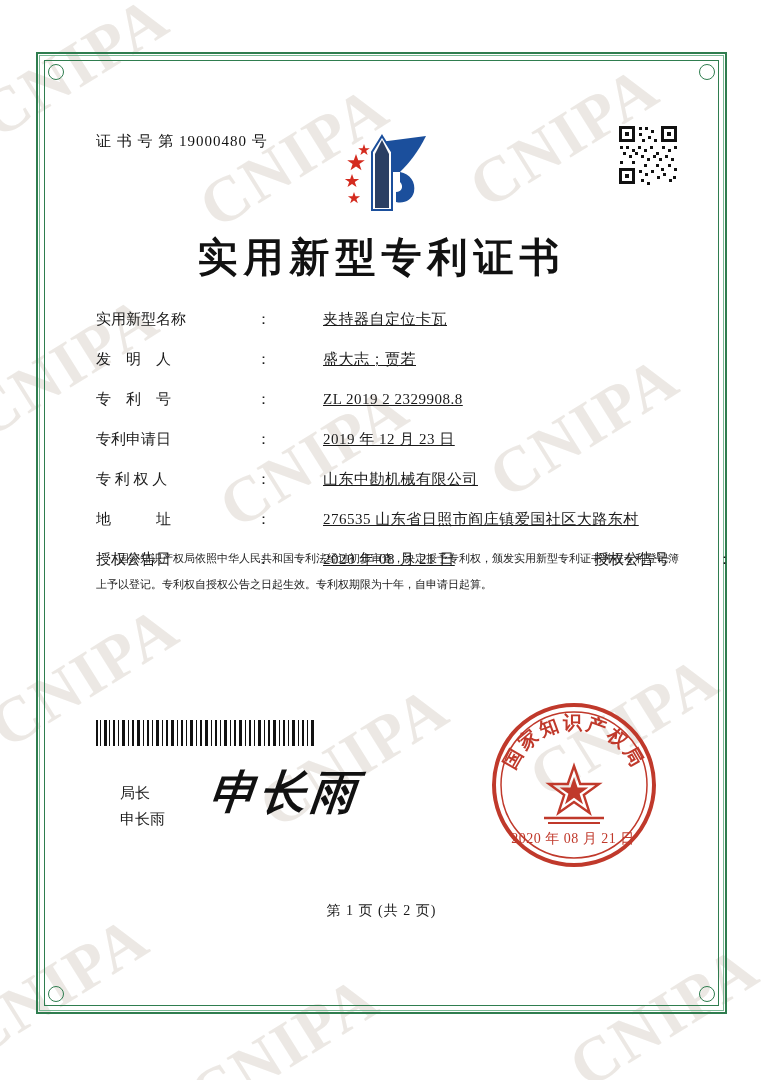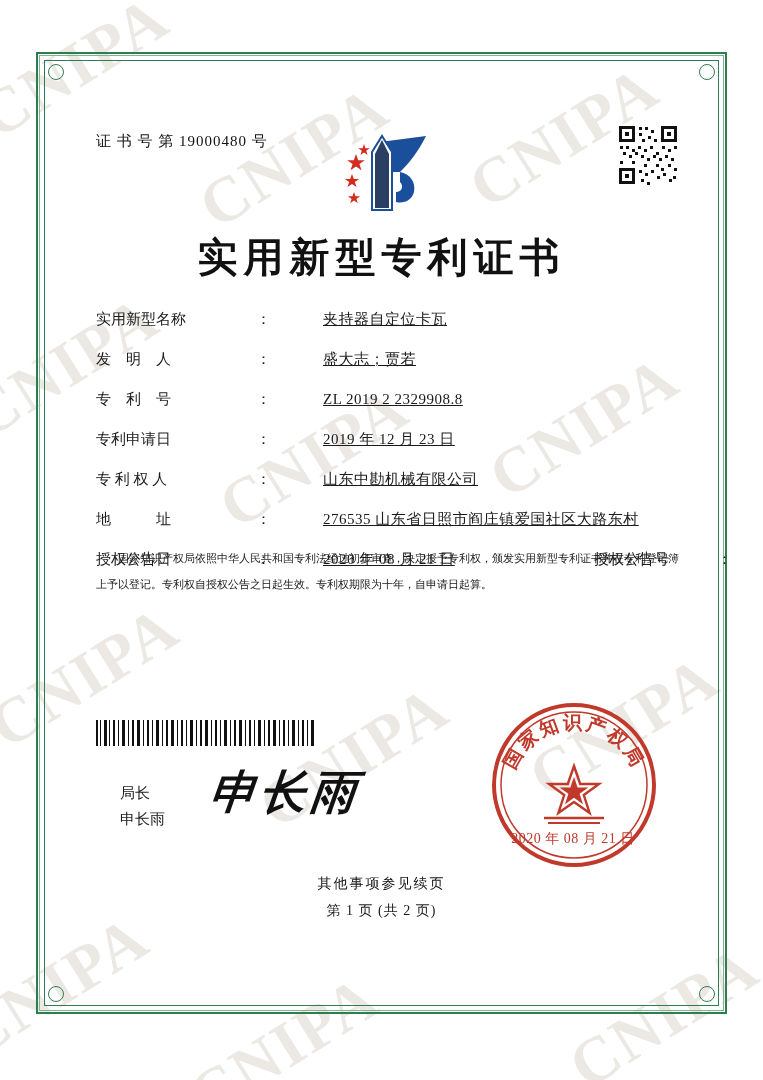--- a/index.html
+++ b/index.html
@@ -515,14 +515,13 @@
           <path d="M -30 26 L 30 26" stroke="#c0392b" stroke-width="2.4"></path>
           <path d="M -26 31 L 26 31" stroke="#c0392b" stroke-width="2"></path>
         </g>
       </svg>
     </div>
     <div id="seal-date">2020 年 08 月 21 日</div>
 
     <div id="page-number">第 1 页 (共 2 页)</div>
   </div>
 
-  <div id="footer-note">其他事项参见续页</div>
 </div>
 
 </body></html>

